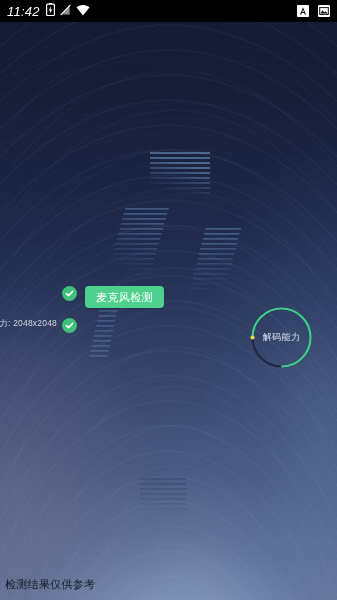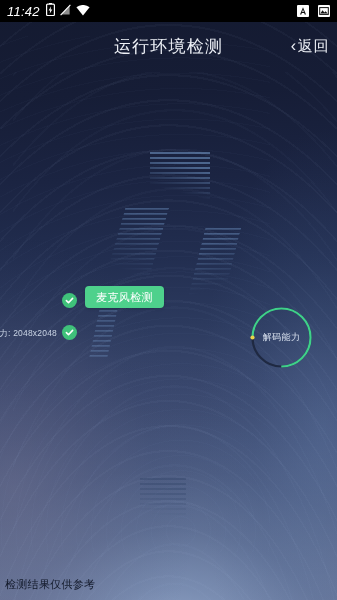--- a/index.html
+++ b/index.html
@@ -198,21 +198,21 @@
     width:337px; height:104px;
     z-index:30;
   }
 
   .rows {
     position:absolute;
     left:62px; top:0;
     width:170px;
   }
   .row {
-    display:flex; align-items:flex-end;
+    display:flex; align-items:flex-start;
     height:22px;
     margin-bottom:10px;
     position:relative;
   }
   .row:last-child { margin-bottom:0; }
 
   .row-note {
     position:absolute;
     right:100%;
     margin-right:5px;
@@ -323,27 +323,20 @@
       </span>
       <span class="ic-sq">
         <svg width="10" height="10" viewBox="0 0 10 10">
           <rect x="0.7" y="1.6" width="8.6" height="6.8" fill="none" stroke="#111" stroke-width="1"></rect>
           <path d="M1.3 7.6 L3.6 4.3 L5.3 6.5 L6.6 5.2 L8.7 7.6 Z" fill="#111"></path>
         </svg>
       </span>
     </div>
   </div>
 
-  <div class="header">
-    <div class="header-title">运行环境检测</div>
-    <div class="back-btn">
-      <span class="back-chev">‹</span>
-      <span>返回</span>
-    </div>
-  </div>
 
   <div class="panel">
     <div class="rows">
 
       <div class="row">
         <div class="badge badge-ok">
           <svg width="9" height="9" viewBox="0 0 9 9">
             <path d="M1.4 4.6 L3.5 6.7 L7.6 2.4" fill="none" stroke="#fff" stroke-width="1.6" stroke-linecap="round" stroke-linejoin="round"></path>
           </svg>
         </div>

